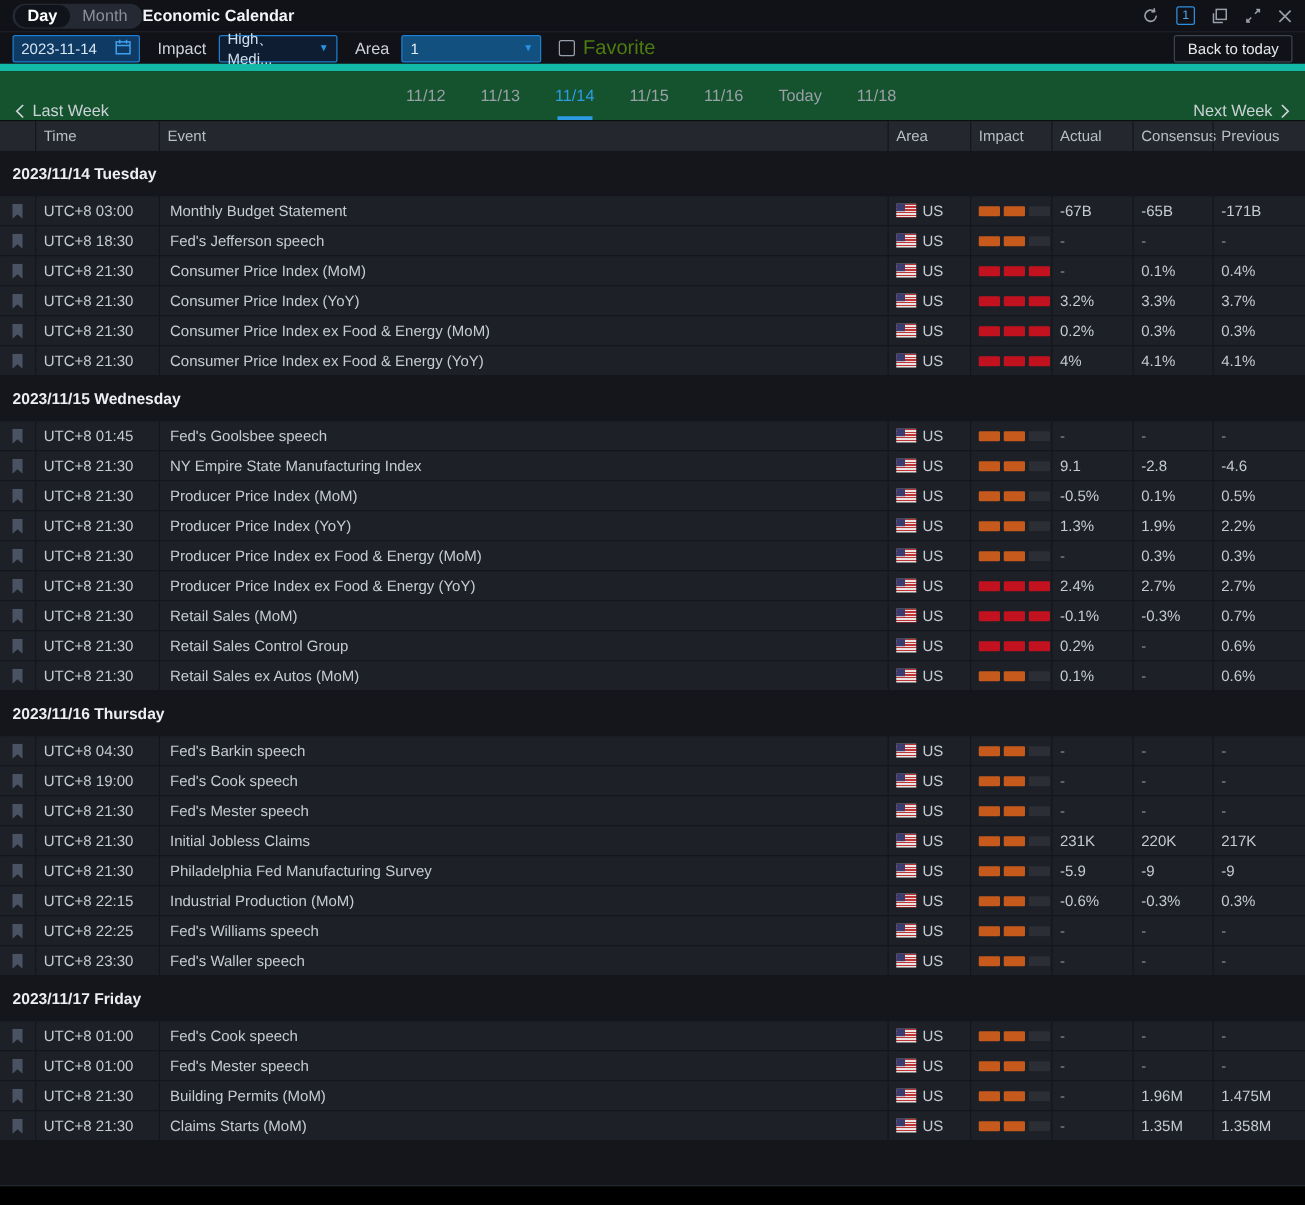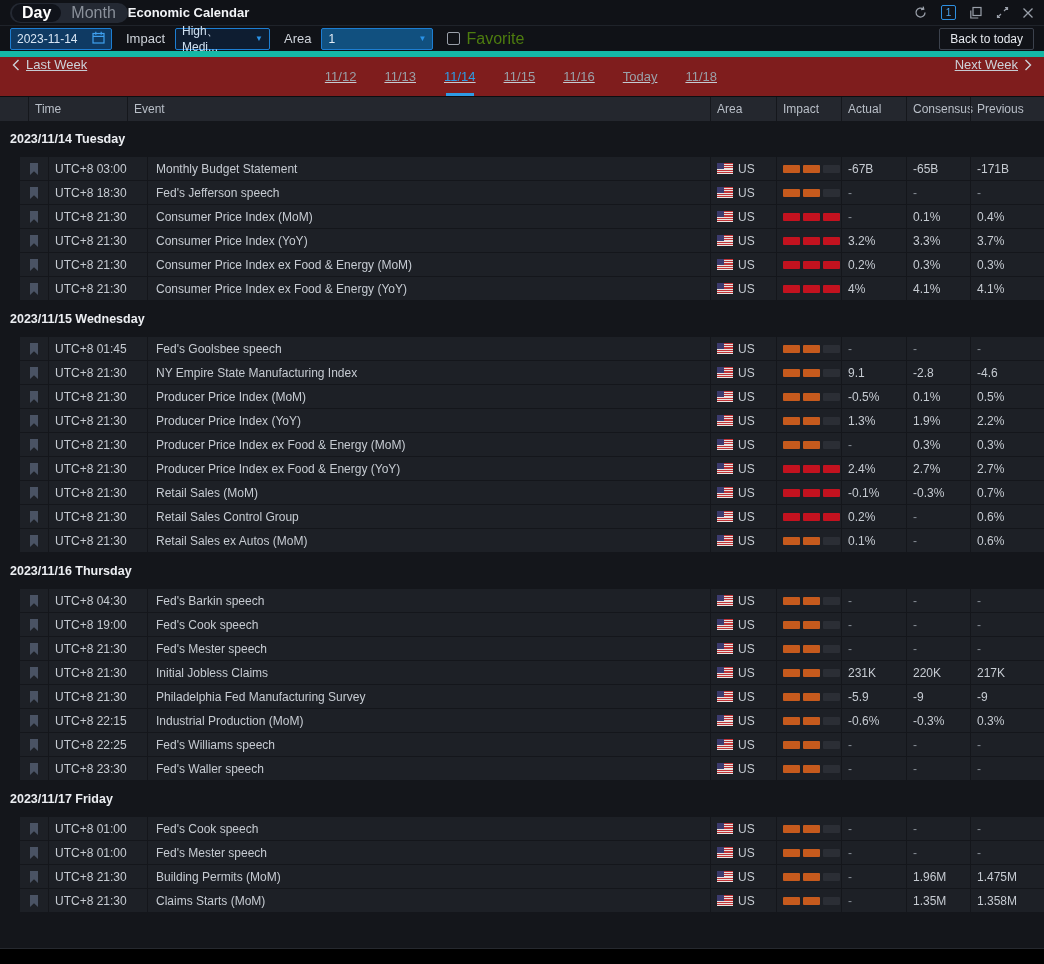--- a/index.html
+++ b/index.html
@@ -3,63 +3,63 @@
 <meta charset="utf-8">
 <style>
   * { margin:0; padding:0; box-sizing:border-box; }
   html,body { background:#000; }
   body { font-family:"Liberation Sans", sans-serif; }
   #app { position:relative; width:1044px; height:964px; background:#14161b; color:#c6cbd2; overflow:hidden; font-size:12px; }
 
   
   .titlebar { height:26px; background:#101217; border-bottom:1px solid #1f232a; display:flex; align-items:center; padding:0 10px; }
   .seg { display:flex; align-items:center; background:#242933; border-radius:11px; height:20px; padding:0 2px; }
-  .seg .seg-item { padding:0 10px; font-size:16px; color:#8a909a; cursor:default; line-height:18px; }
+  .seg .seg-item { padding:0 10px; font-size:13px; color:#8a909a; cursor:default; line-height:18px; }
   .seg .seg-item.active { color:#ffffff; font-weight:bold; background:#10131a; border-radius:9px; height:18px; }
   .tb-title { font-size:13px; font-weight:bold; color:#f2f4f7; }
   .tb-icons { margin-left:auto; display:flex; align-items:center; gap:13px; }
   .tb-icons svg { display:block; }
   .count-badge { width:15px; height:15px; border:1px solid #2e8fe0; border-radius:2px; color:#4da3ec; font-size:10px; display:flex; align-items:center; justify-content:center; }
 
   
   .filterbar { height:31px; background:#101217; border-bottom:6px solid #14b8a6; display:flex; align-items:center; padding:0 10px; gap:10px; }
   .date-input { width:102px; height:22px; background:#0f3a63; border:1px solid #1d7ed2; border-radius:2px; display:flex; align-items:center; justify-content:space-between; padding:0 6px; color:#d9e6f4; font-size:12px; }
   .flt-label { color:#ced3da; font-size:13px; margin-left:4px; }
   .select { height:22px; border:1px solid #1d7ed2; border-radius:2px; display:flex; align-items:center; justify-content:space-between; padding:0 6px; font-size:12px; color:#cfe0f0; }
   .select .tri { color:#2a93e8; font-size:8px; margin-left:6px; }
   .select.impact-select { width:95px; background:#0e1d31; }
   .select.area-select { width:112px; background:#11507f; color:#e6eef6; }
   .chk-wrap { display:flex; align-items:center; gap:6px; margin-left:4px; }
   .checkbox { width:13px; height:13px; border:1px solid #9aa0aa; border-radius:2px; background:transparent; }
   .chk-label { color:#4d7c0f; font-size:16px; }
   .back-btn { margin-left:auto; height:22px; border:1px solid #3c424d; border-radius:2px; background:transparent; color:#e6e9ee; font-size:12px; padding:0 10px; display:flex; align-items:center; }
 
   
-  .weeknav { height:40px; background:#7f1d1d; border-bottom:1px solid #0c0e11; display:flex; align-items:flex-start; padding:0 12px;text-decoration:underline; }
+  .weeknav { height:40px; background:#14532d; border-bottom:1px solid #0c0e11; display:flex; align-items:flex-end; padding:0 12px; }
   .wk-side { display:flex; align-items:center; gap:6px; color:#cdd2d9; font-size:13px; }
   .wk-days { flex:1; display:flex; justify-content:center; align-items:stretch; height:100%; }
   .wk-day { position:relative; display:flex; align-items:center; padding:0 14px; color:#9aa0a8; font-size:13px; }
   .wk-day.selected { color:#2e9be5; }
   .wk-day.selected::after { content:""; position:absolute; left:50%; bottom:0; transform:translateX(-50%); width:28px; height:3px; background:#2e9be5; }
 
   
   .thead { height:24px; background:#24272e; display:flex; align-items:center; color:#b9bfc8; font-size:12px; }
   .thead .cell { border-left:1px solid #15171c; height:100%; display:flex; align-items:center; padding-left:6px; }
   .thead .cell:first-child { border-left:none; }
   .c-pin { width:28px; flex:none; }
   .c-time { width:99px; flex:none; }
   .c-event { flex:1; min-width:0; }
   .c-area { width:66px; flex:none; }
   .c-impact { width:65px; flex:none; }
   .c-actual { width:65px; flex:none; }
   .c-consensus { width:64px; flex:none; }
   .c-previous { width:74px; flex:none; }
 
   .group-header { height:36px; display:flex; align-items:center; padding-left:10px; color:#eceef2; font-weight:bold; font-size:12.5px; background:#14161b; }
-  .event-row { height:24px; background:#1d2026; border-bottom:1px solid #14161b; display:flex; align-items:center; color:#c6cbd2;margin-left:20px; }
+  .event-row { height:24px; background:#1d2026; border-bottom:1px solid #14161b; display:flex; align-items:center; color:#c6cbd2; }
   .event-row .cell { border-left:1px solid #14161b; height:100%; display:flex; align-items:center; padding-left:6px; overflow:hidden; white-space:nowrap; }
   .event-row .cell:first-child { border-left:none; justify-content:center; padding-left:0; }
   .event-row .c-event { padding-left:8px; }
   .dim { color:#878d96; }
 
   
   .us-flag { width:16px; height:11px; margin-right:5px; flex:none; position:relative;
     background:repeating-linear-gradient(180deg,#c03438 0 1.1px,#e9e3e1 1.1px 2.2px); }
   .us-flag::before { content:""; position:absolute; left:0; top:0; width:7px; height:6px; background:#3c3b6e; }
 

